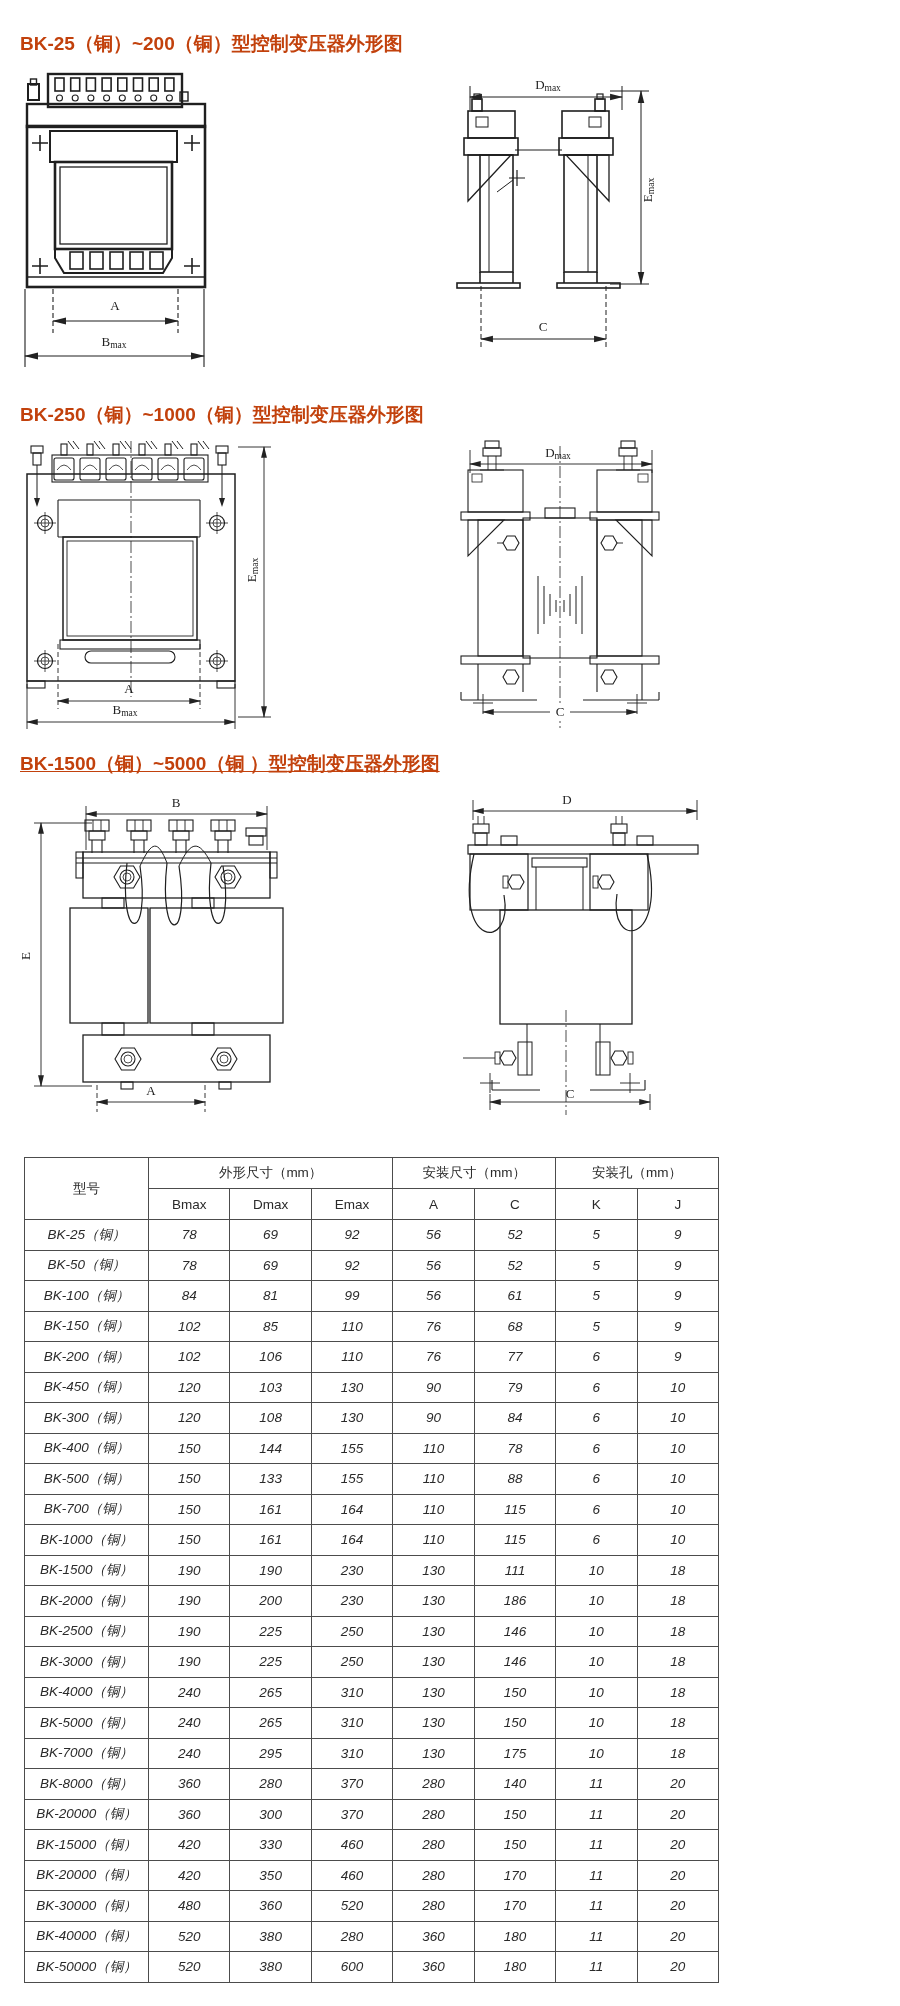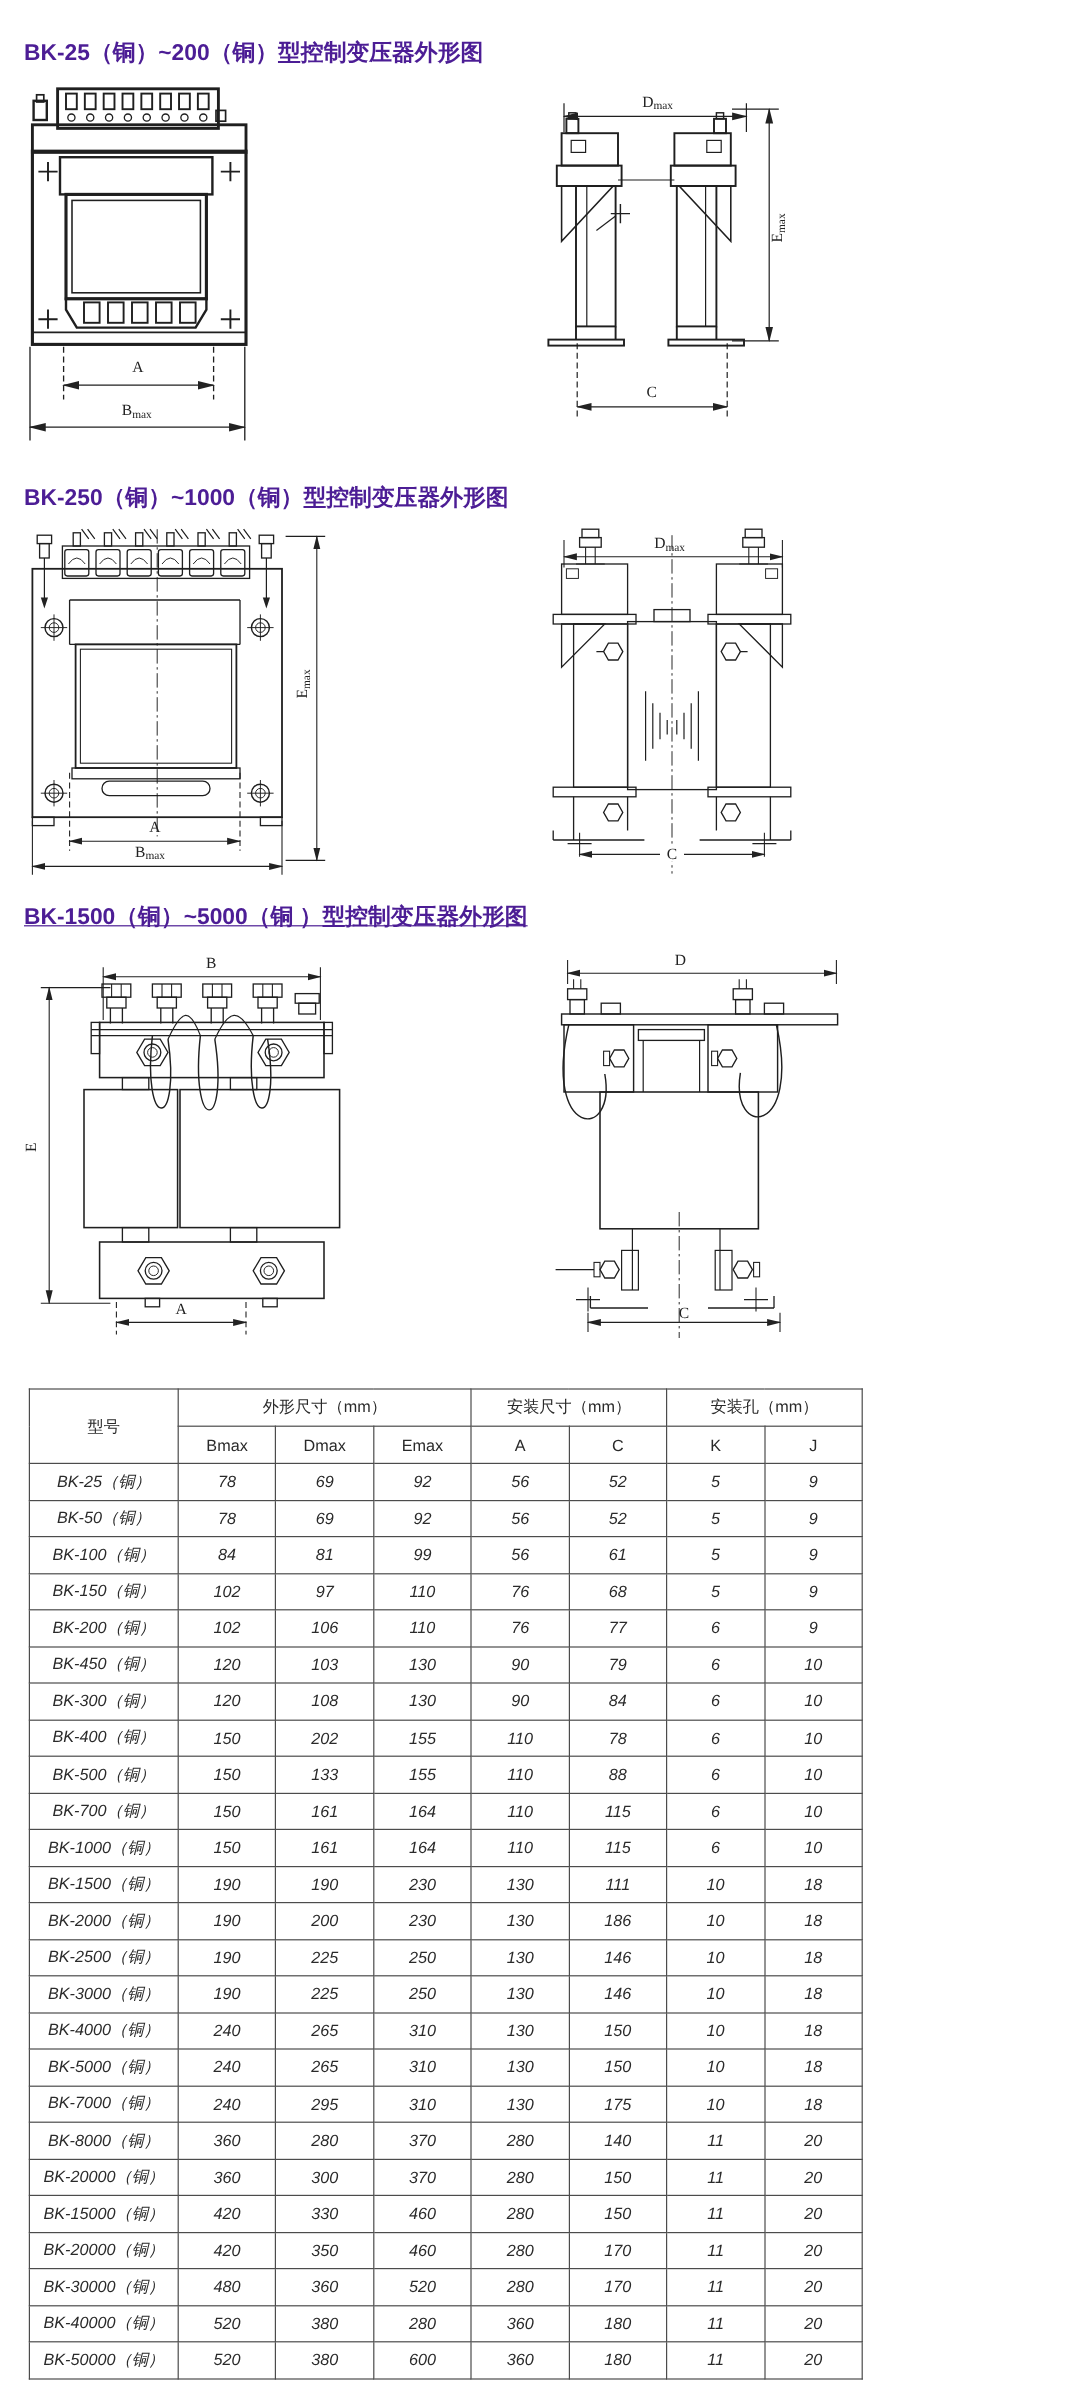--- a/index.html
+++ b/index.html
@@ -1,18 +1,18 @@
 <!DOCTYPE html>
 <html><head>
 <meta charset="utf-8">
 <style>
   html,body{margin:0;padding:0;background:#fff;}
   .page{position:relative;width:900px;height:2006px;background:#fff;overflow:hidden;
         font-family:"Liberation Sans","DejaVu Sans",sans-serif;color:#2a2a2a;}
-  h2.sec-title{position:absolute;left:20px;margin:0;font-size:19px;font-weight:bold;color:#4c1d95;white-space:nowrap;}
+  h2.sec-title{position:absolute;left:20px;margin:0;font-size:19px;font-weight:bold;color:#c2410c;white-space:nowrap;}
   #t1{top:31px;} #t2{top:402px;} #t3{top:751px;text-decoration:underline;}
   svg{position:absolute;}
   svg .st{stroke:#1f1f1f;fill:none;}
   svg .dim{font-family:"Liberation Serif","DejaVu Serif",serif;font-size:13px;fill:#222;stroke:none;}
   svg .sub{font-size:9.5px;}
   svg .arr{fill:#222;stroke:none;}
   table.spec{position:absolute;left:24px;top:1157px;width:695px;border-collapse:collapse;table-layout:fixed;
              font-size:13.5px;color:#2a2a2a;text-align:center;}
   table.spec td,table.spec th{border:1px solid #4c4c4c;padding:0;font-weight:normal;vertical-align:middle;}
   table.spec thead tr{height:31px;}
@@ -453,21 +453,21 @@
           <td>81</td>
           <td>99</td>
           <td>56</td>
           <td>61</td>
           <td>5</td>
           <td>9</td>
         </tr>
         <tr>
           <td>BK-150（铜）</td>
           <td>102</td>
-          <td>97</td>
+          <td>85</td>
           <td>110</td>
           <td>76</td>
           <td>68</td>
           <td>5</td>
           <td>9</td>
         </tr>
         <tr>
           <td>BK-200（铜）</td>
           <td>102</td>
           <td>106</td>
@@ -493,21 +493,21 @@
           <td>108</td>
           <td>130</td>
           <td>90</td>
           <td>84</td>
           <td>6</td>
           <td>10</td>
         </tr>
         <tr>
           <td>BK-400（铜）</td>
           <td>150</td>
-          <td>202</td>
+          <td>144</td>
           <td>155</td>
           <td>110</td>
           <td>78</td>
           <td>6</td>
           <td>10</td>
         </tr>
         <tr>
           <td>BK-500（铜）</td>
           <td>150</td>
           <td>133</td>

